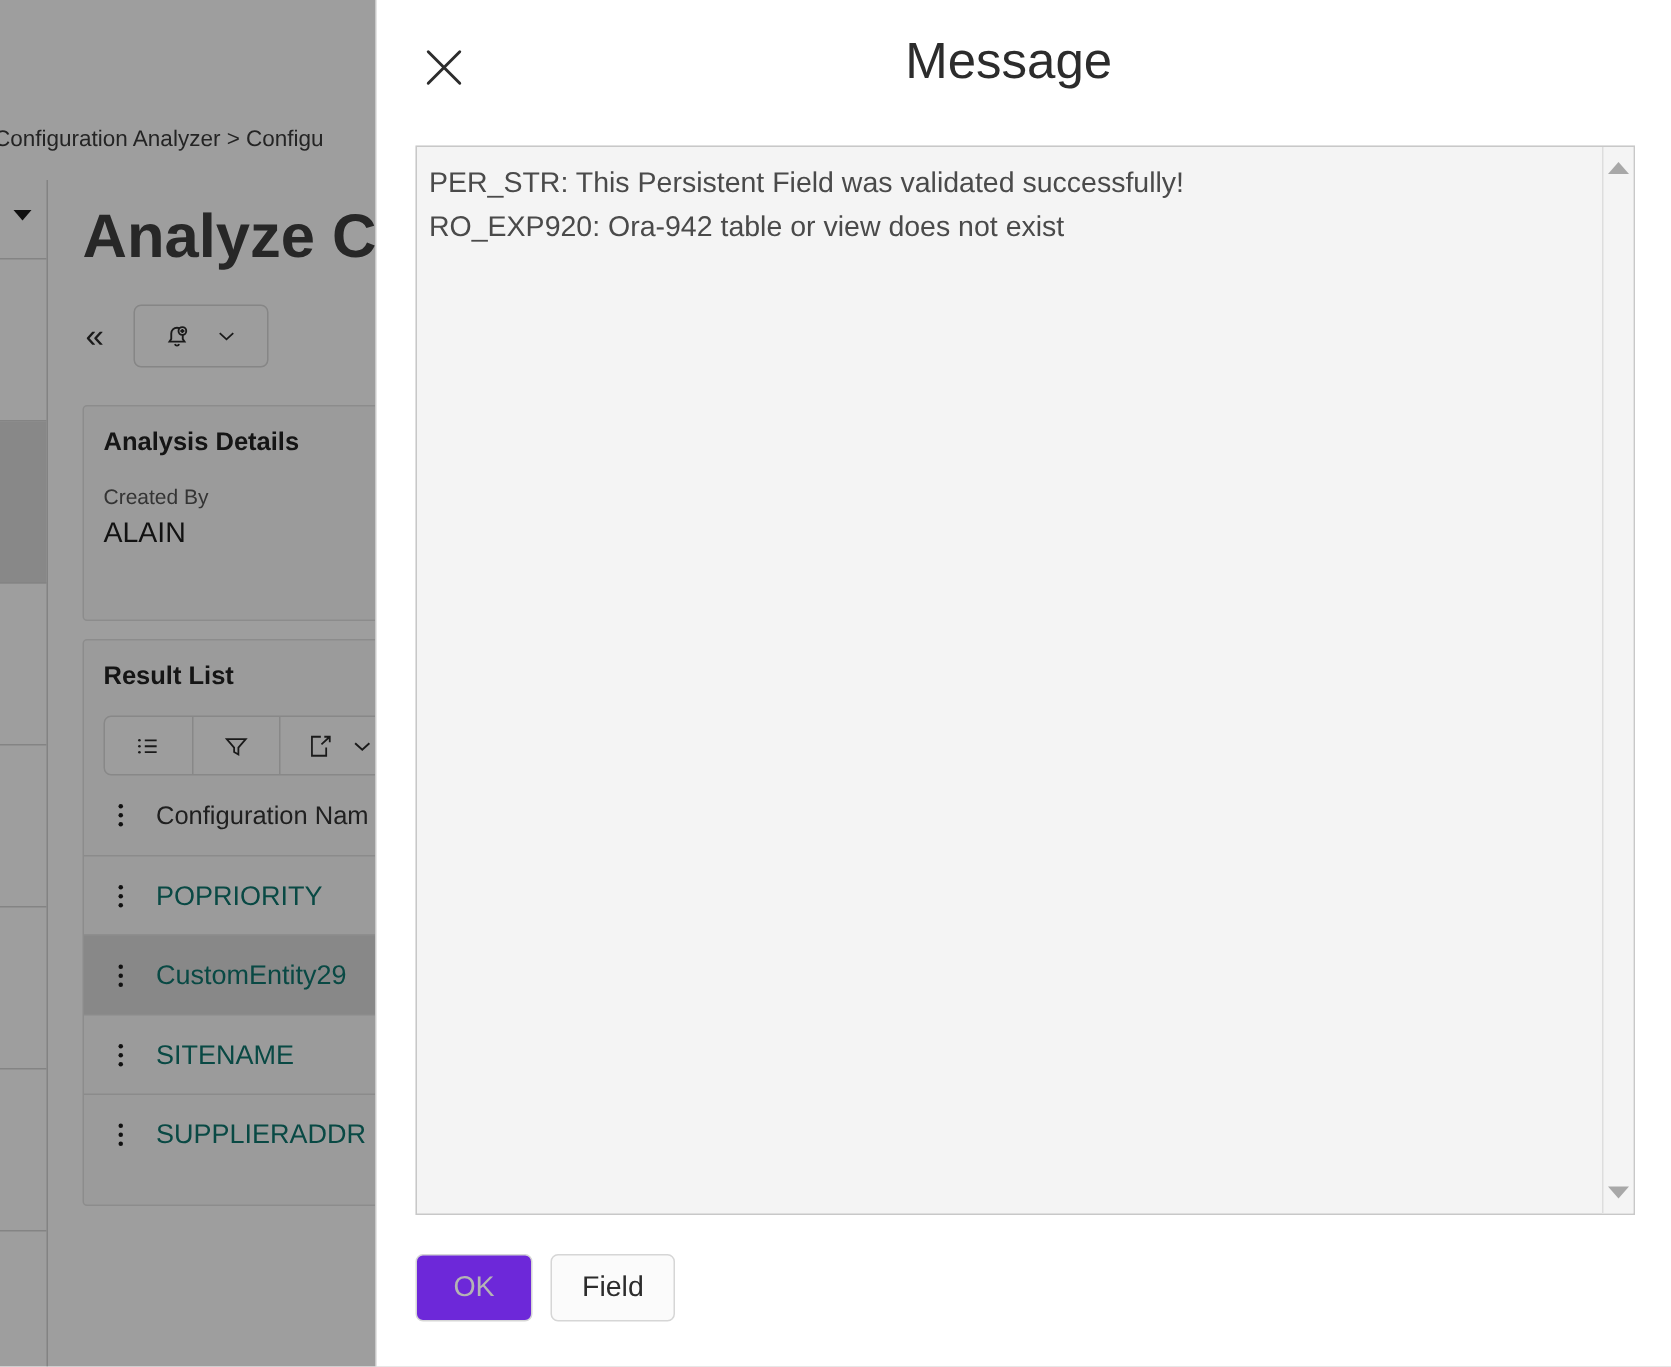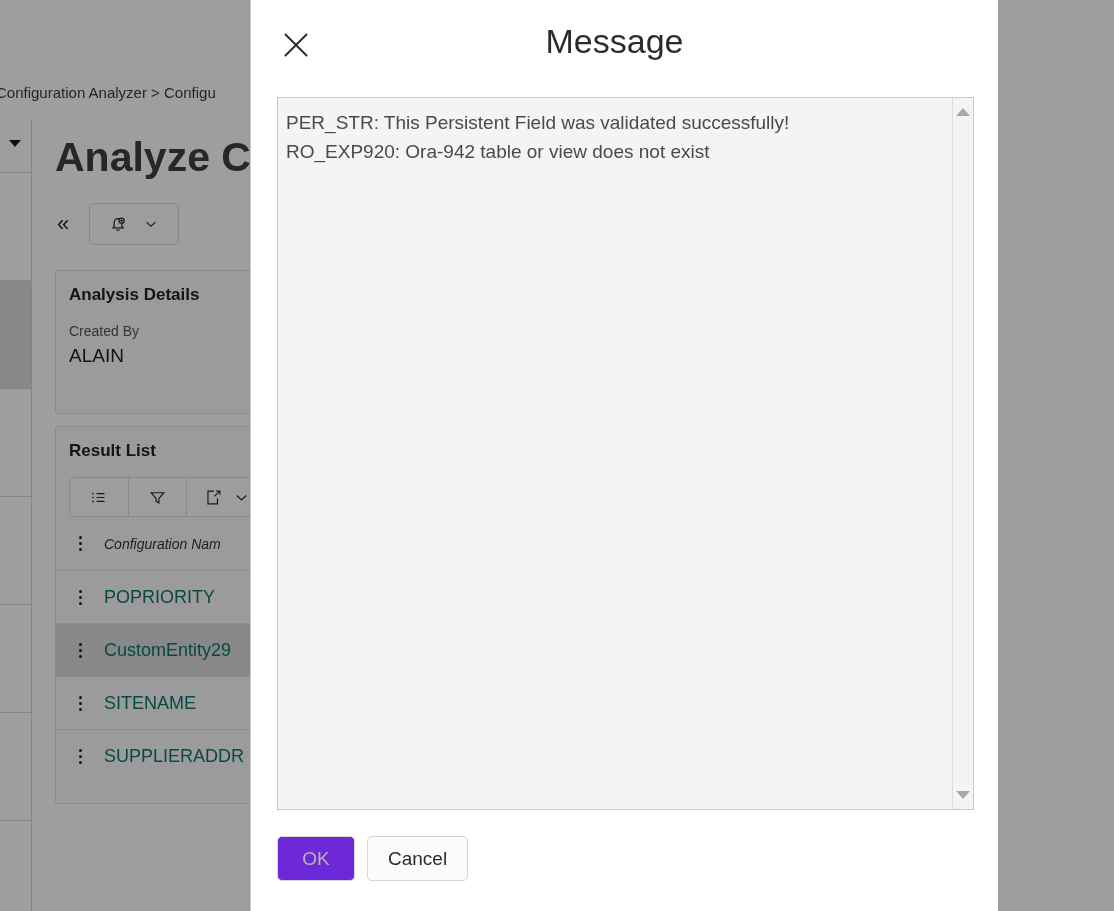--- a/index.html
+++ b/index.html
@@ -167,36 +167,36 @@
     width: 3px; height: 3px;
     border-radius: 50%;
     background: #1a1a1a;
     display: block;
   }
   .row-text {
     font-size: 18px;
     color: #0f766e;
     padding-left: 12px;
   }
-  .result-row.header .row-text { font-size: 14px; color: #333; font-style: italic; }
+  .result-row.header .row-text { font-size: 17px; color: #333; }
 
   
   #overlay-dim {
     position: absolute;
     left: 0; top: 0;
     width: 1114px; height: 911px;
     background: rgba(0, 0, 0, 0.38);
     pointer-events: none;
   }
 
   
   #message-dialog {
     position: absolute;
     left: 250px; top: 0;
-    width: 748px; height: 911px;
+    width: 864px; height: 911px;
     background: #ffffff;
     border-left: 1px solid #c9c9c9;
     display: flex;
     flex-direction: column;
   }
 
   .dialog-header {
     position: relative;
     height: 92px;
     flex: none;
@@ -431,15 +431,15 @@
 RO_EXP920: Ora-942 table or view does not exist</div>
       <div class="msg-scrollbar">
         <span class="sb-arrow up"></span>
         <span class="sb-arrow down"></span>
       </div>
     </div>
   </div>
 
   <div class="dialog-footer">
     <button class="dlg-btn disabled">OK</button>
-    <button class="dlg-btn">Cancel</button>
+    <button class="dlg-btn">Field</button>
   </div>
 </div>
 
 </body></html>

